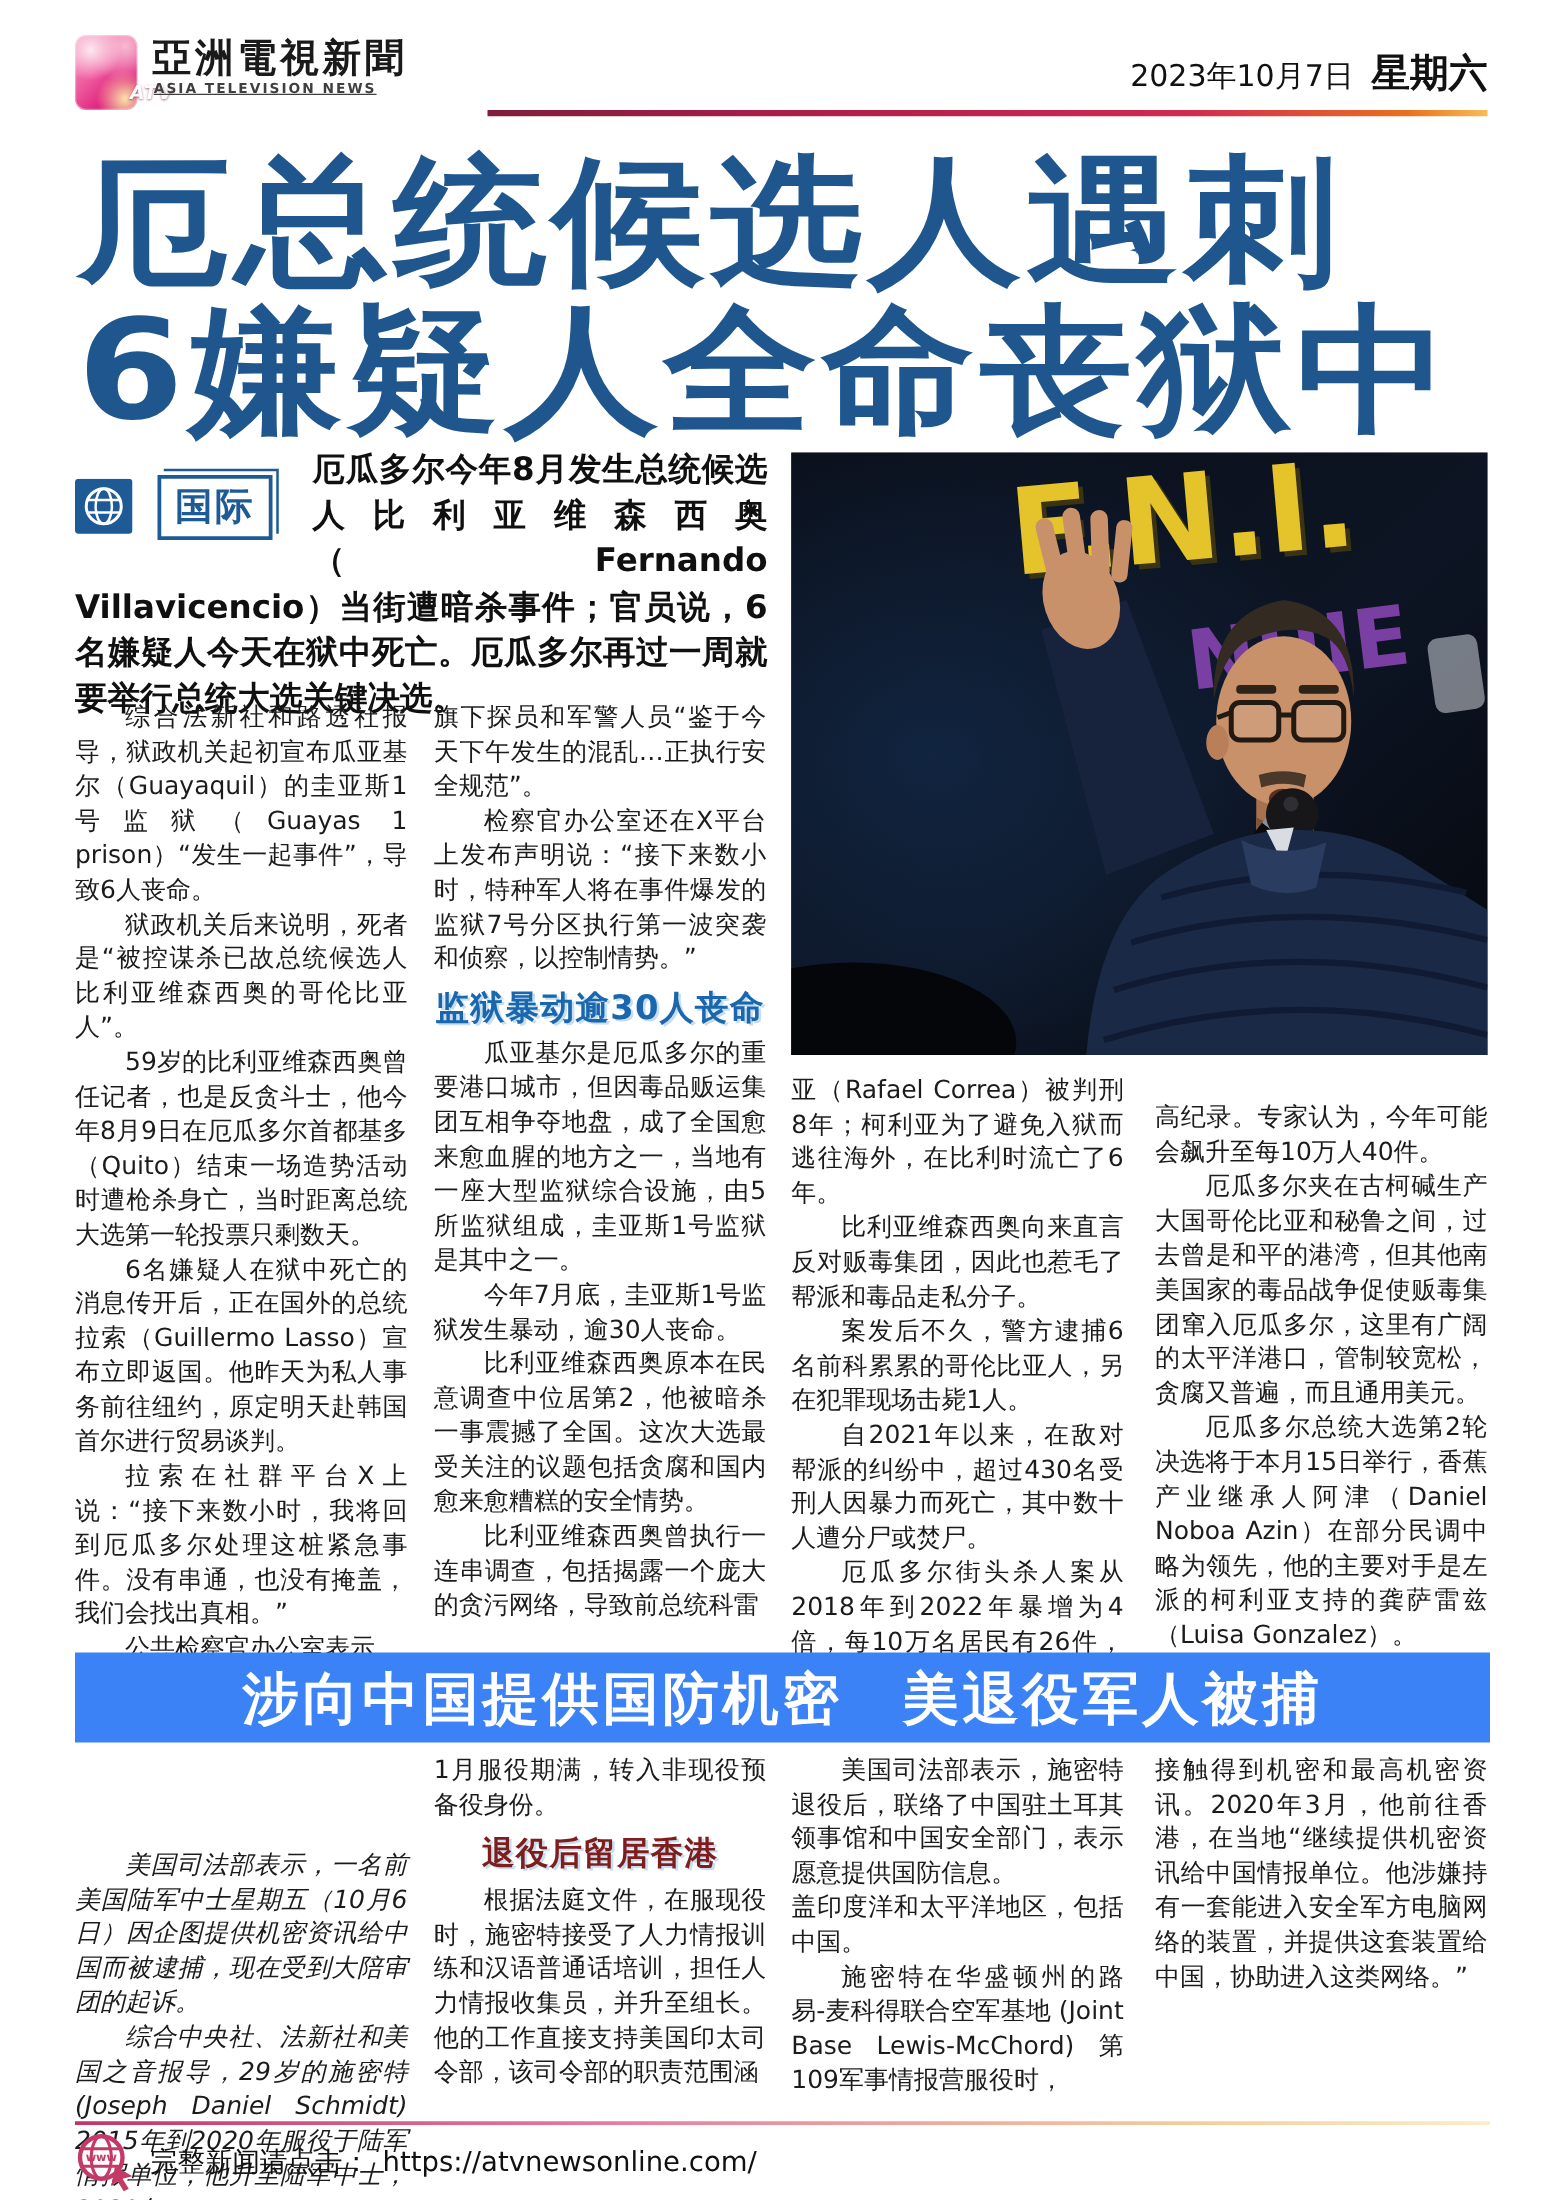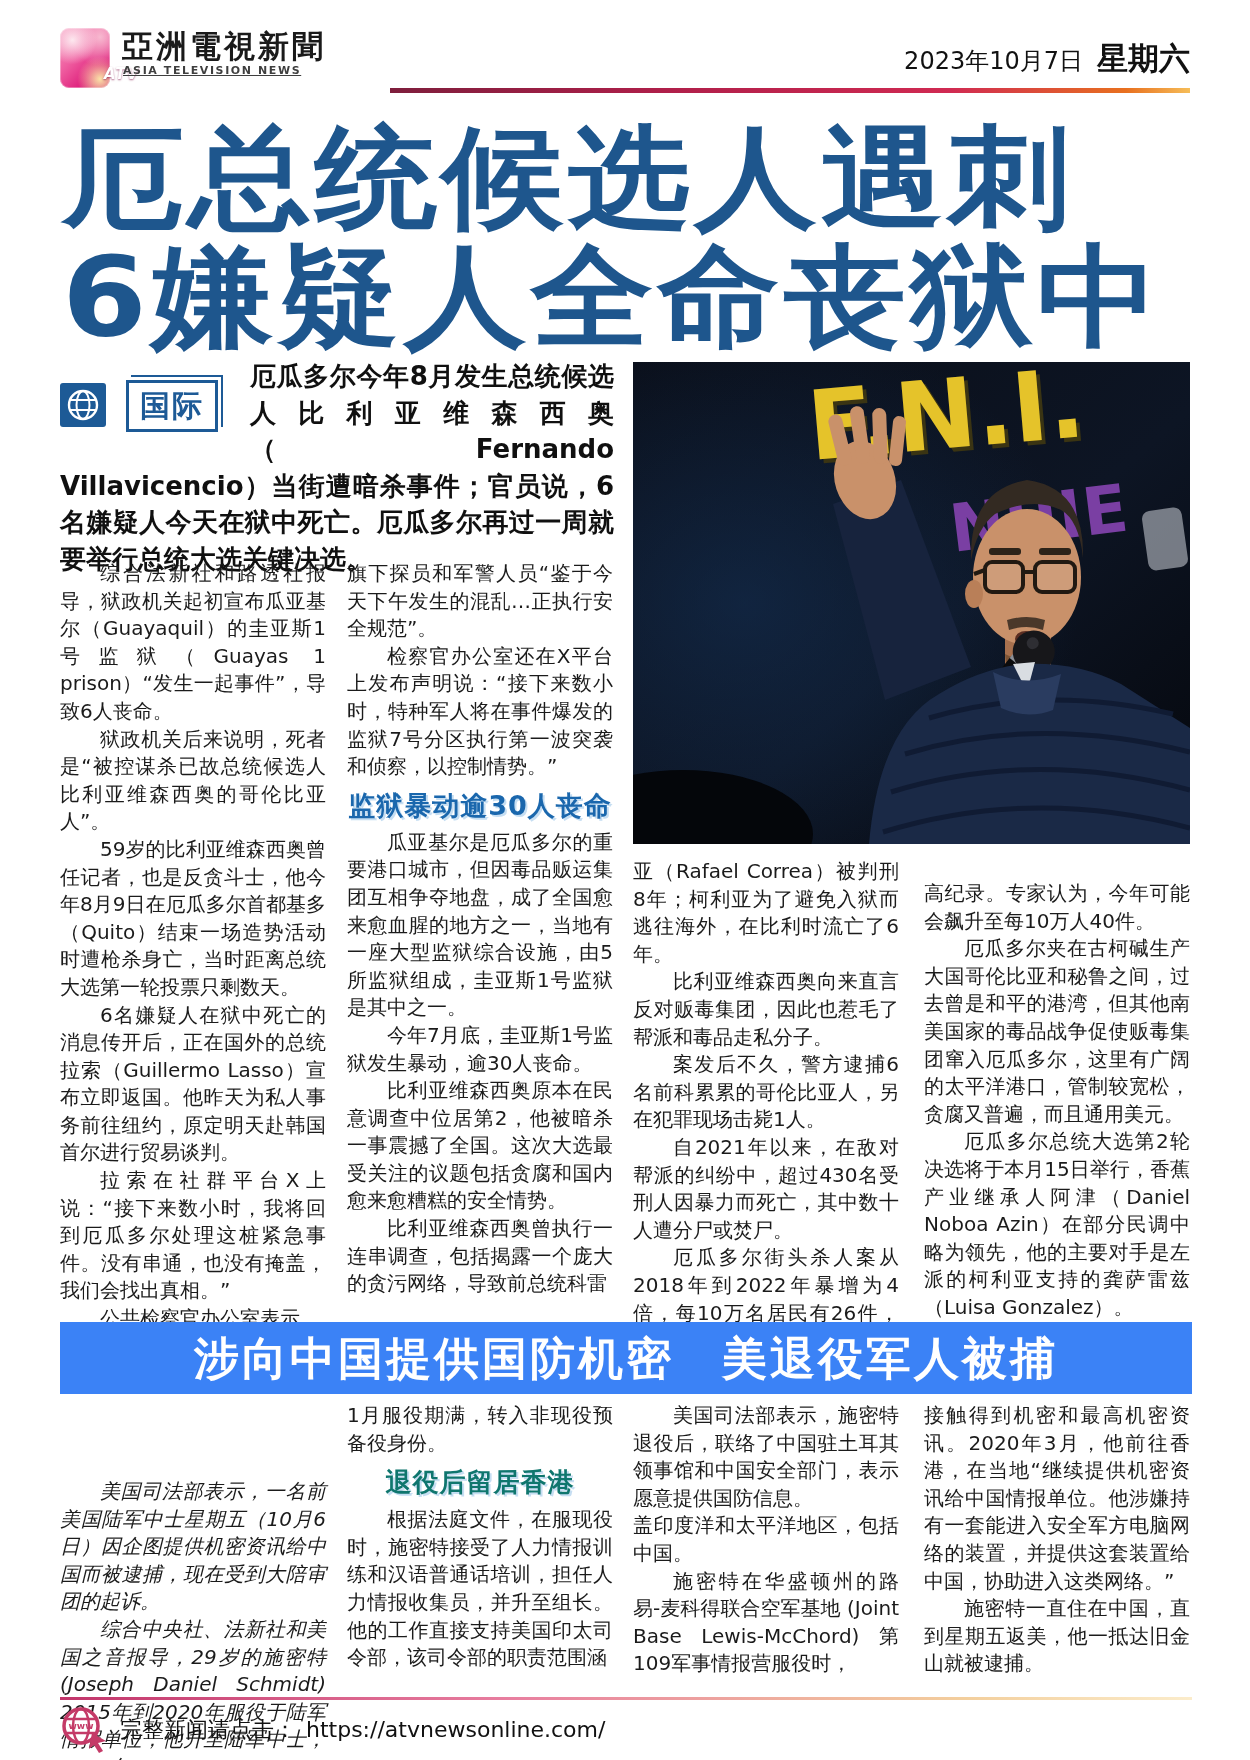--- a/index.html
+++ b/index.html
@@ -56,21 +56,21 @@
   #a1c4{left:924px;top:858px;margin-top:22px;}
 
   
   .banner{position:absolute;left:60px;top:1322px;width:1132px;height:72px;background:#3b82f6;
         color:#ffffff;font-size:45px;font-weight:bold;letter-spacing:3px;text-align:center;
         line-height:74px;white-space:nowrap;}
   #a2c1{left:60px;top:1478px;font-style:italic;}
   #a2c2{left:347px;top:1402px;}
   #a2c3{left:633px;top:1402px;}
   #a2c4{left:924px;top:1402px;}
-  .subhead2{margin:8px 0 6px;font-size:26px;font-weight:bold;color:#0f766e;text-align:center;
+  .subhead2{margin:8px 0 6px;font-size:26px;font-weight:bold;color:#7f1d1d;text-align:center;
         letter-spacing:1px;text-shadow:2px 2px 0 #c6def2;}
 
   
   .rule-bottom{position:absolute;left:60px;top:1697px;width:1132px;height:3px;
         background:linear-gradient(90deg,#c2356b,#e87fa0 40%,#f3cf9d 80%,#fbeccb);}
   .footer-icon{position:absolute;left:60px;top:1705px;}
   .footer-text{position:absolute;left:120px;top:1715px;margin:0;font-size:22px;color:#111;}
   .footer-text .url{margin-left:10px;color:#111;text-decoration:none;}
 </style>
 </head>
@@ -228,21 +228,20 @@
         <p class="para indent">根据法庭文件，在服现役时，施密特接受了人力情报训练和汉语普通话培训，担任人力情报收集员，并升至组长。他的工作直接支持美国印太司令部，该司令部的职责范围涵</p>
       </div>
   </div>
   <div class="col" id="a2c3">
       <p class="para indent">美国司法部表示，施密特退役后，联络了中国驻土耳其领事馆和中国安全部门，表示愿意提供国防信息。</p>
       <p class="para">盖印度洋和太平洋地区，包括中国。</p>
       <p class="para indent">施密特在华盛顿州的路易-麦科得联合空军基地 (Joint Base Lewis-McChord) 第109军事情报营服役时，</p>
     </div>
   <div class="col" id="a2c4">
       <p class="para">接触得到机密和最高机密资讯。2020年3月，他前往香港，在当地“继续提供机密资讯给中国情报单位。他涉嫌持有一套能进入安全军方电脑网络的装置，并提供这套装置给中国，协助进入这类网络。”</p>
-      <p class="para indent">施密特一直住在中国，直到星期五返美，他一抵达旧金山就被逮捕。</p>
     </div>
 
   <div class="rule-bottom"></div>
   <svg class="footer-icon" width="50" height="48" viewBox="0 0 50 48">
     <circle cx="21" cy="21" r="17" fill="#ffffff" stroke="#c43a67" stroke-width="3.5"></circle>
     <ellipse cx="21" cy="21" rx="8" ry="17" fill="none" stroke="#c43a67" stroke-width="2.5"></ellipse>
     <line x1="4" y1="14" x2="38" y2="14" stroke="#c43a67" stroke-width="2.5"></line>
     <line x1="4" y1="28" x2="38" y2="28" stroke="#c43a67" stroke-width="2.5"></line>
     <text x="21" y="24" font-size="9" font-weight="bold" fill="#c43a67" text-anchor="middle">www</text>
     <polygon points="32,28 46,36 38,38 43,46 39,48 34,40 29,44" fill="#c43a67"></polygon>

